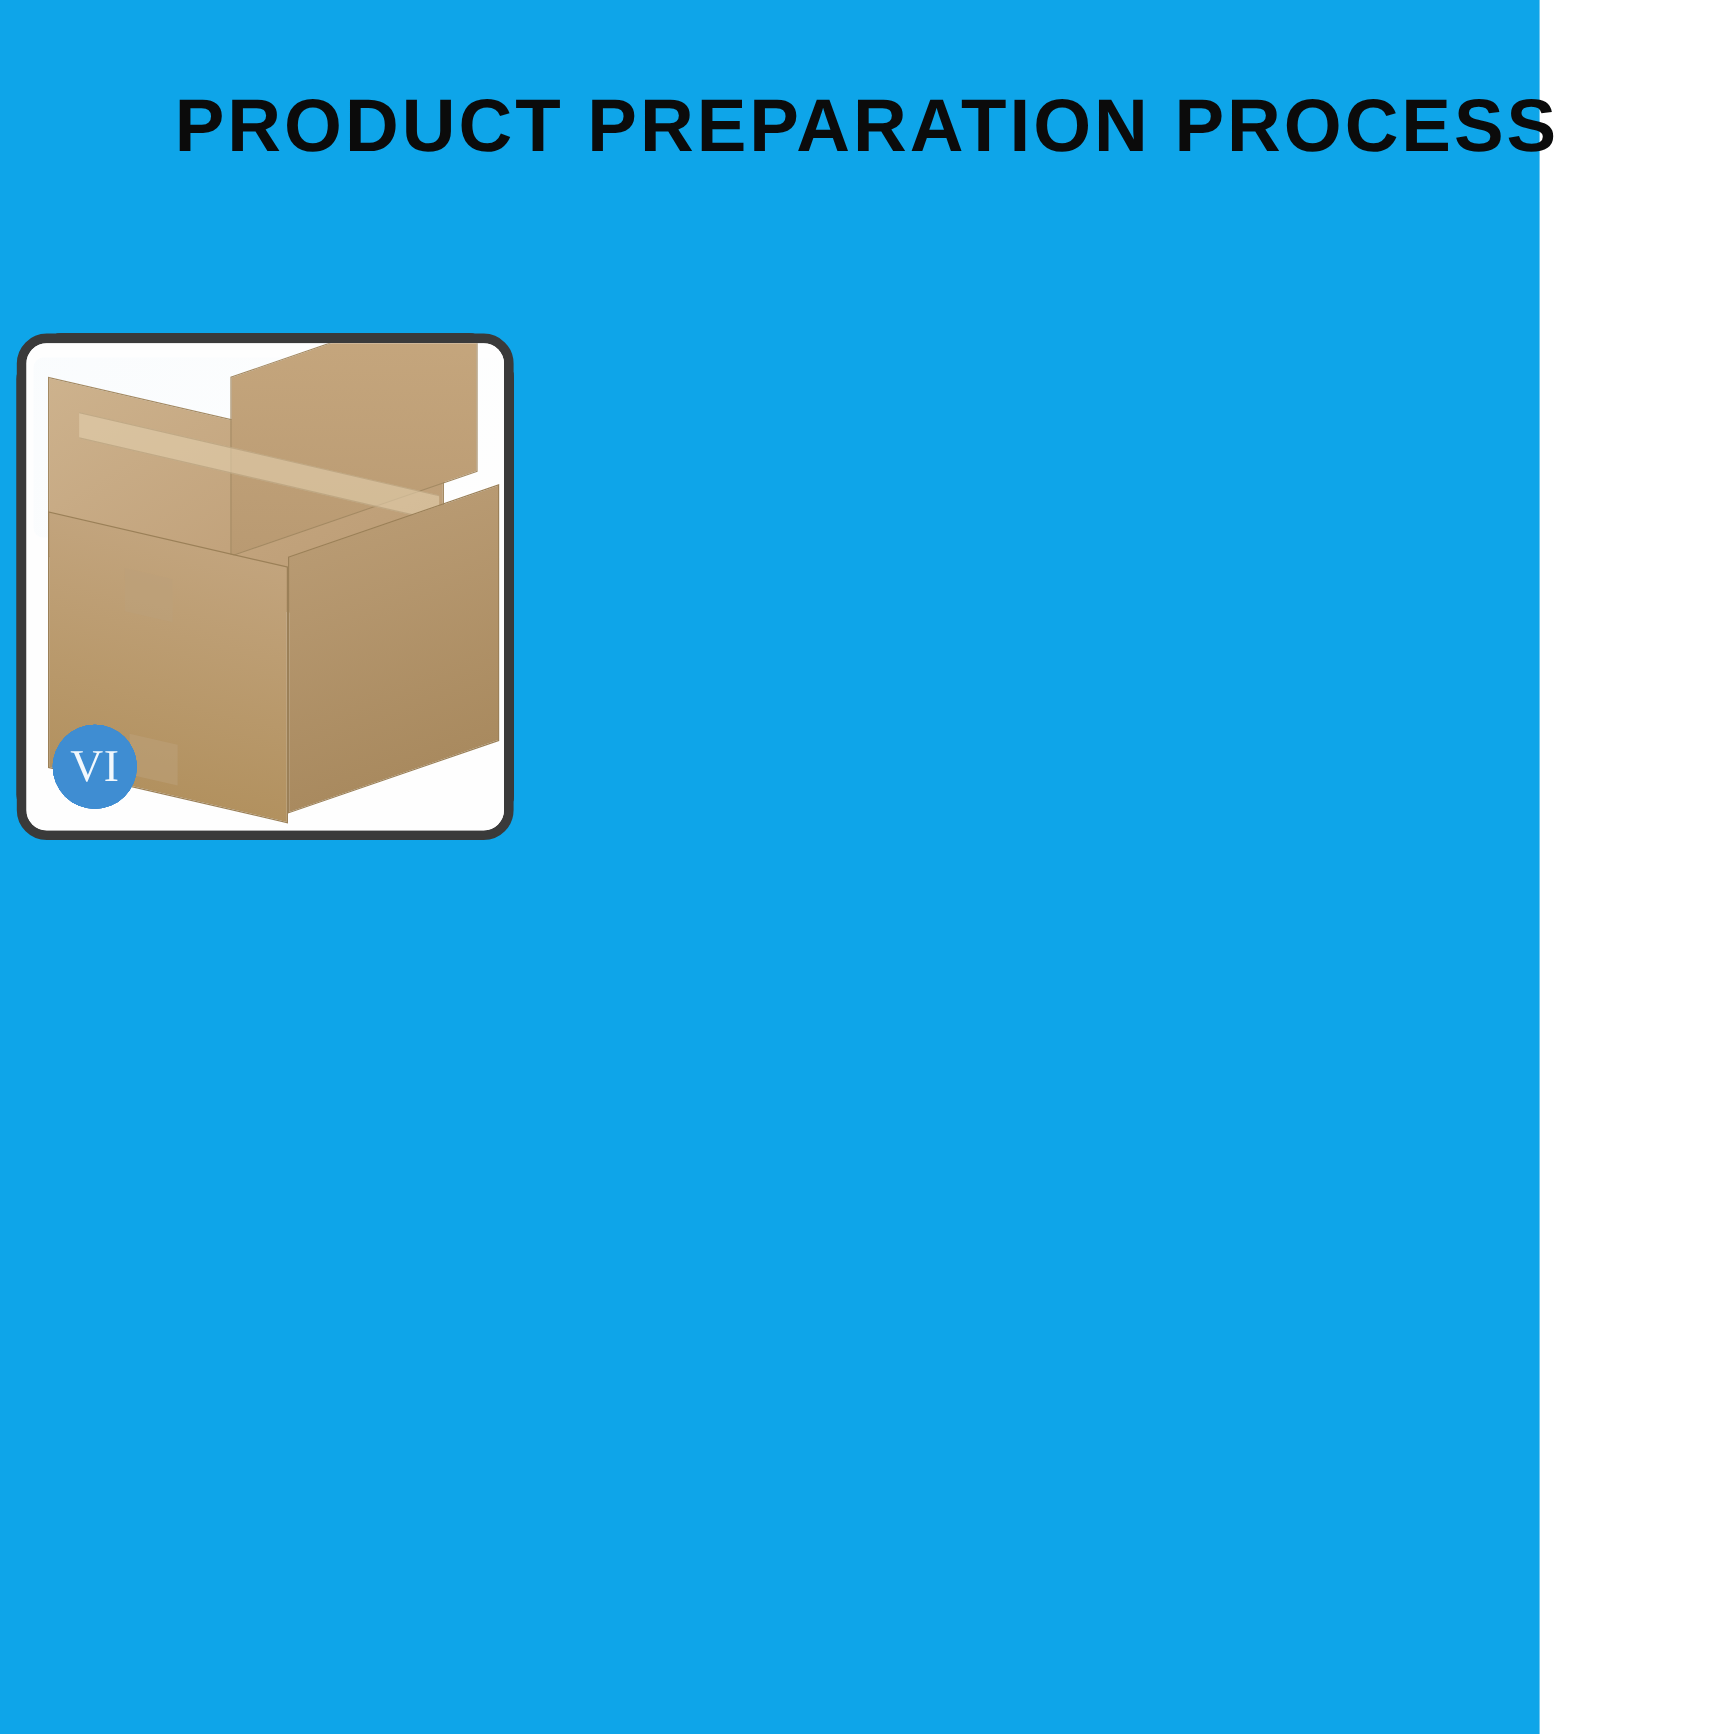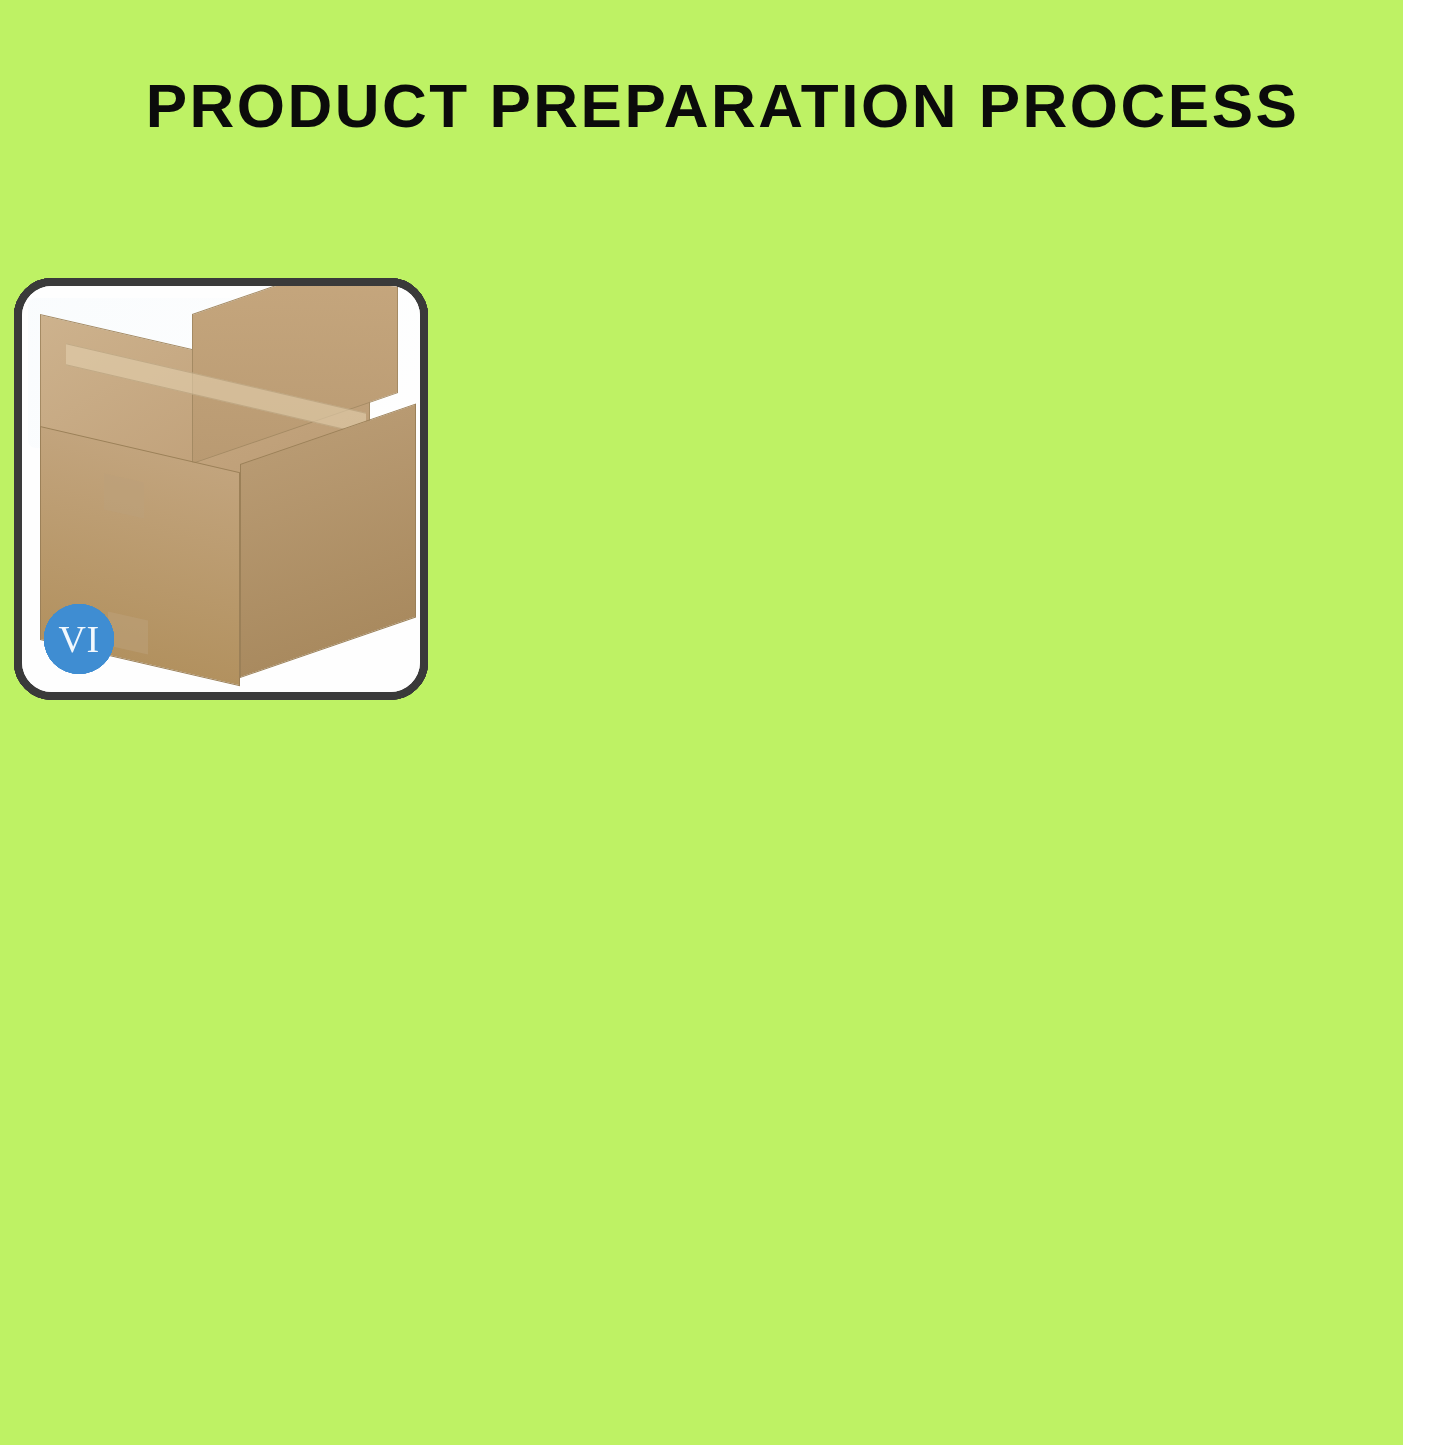--- a/index.html
+++ b/index.html
@@ -2,21 +2,21 @@
 <html><head>
 <meta charset="utf-8">
 <style>
   * { box-sizing: border-box; margin: 0; padding: 0; }
   html, body {
     width: 1445px; height: 1445px;
     background: #ffffff;
     font-family: "Liberation Sans", sans-serif;
     overflow: hidden;
   }
-  #page { position: relative; width: 1403px; height: 1445px; background: #bef264; }
+  #page { position: relative; width: 1283px; height: 1445px; background: #0ea5e9; }
 
   
   .header { position: absolute; top: 0; left: 0; width: 1445px; text-align: center; }
   .title {
     margin-top: 74px;
     font-size: 62px;
     font-weight: 700;
     letter-spacing: 2.5px;
     color: #0b0b0b;
     line-height: 1.02;
@@ -40,21 +40,21 @@
     border: 8px solid #3a3a3a;
     border-radius: 38px;
     background: #ffffff;
     overflow: hidden;
   }
   .c1 { left: 0;   top: 0; }
   .c2 { left: 501; top: 0; }
   .c3 { left: 1002;top: 0; }
   .c4 { left: 0;   top: 612; }
   .c5 { left: 501; top: 612; }
-  .c6 { left: 1002;top: 612; }
+  .c6 { left: 1002;top: 612; border-radius: 25px; }
 
   .photo { position: absolute; inset: 0; overflow: hidden; }
 
   .badge {
     position: absolute;
     left: 22px; bottom: 18px;
     width: 70px; height: 70px;
     border-radius: 50%;
     background: #3f8dd2;
     color: #f2f8fd;

